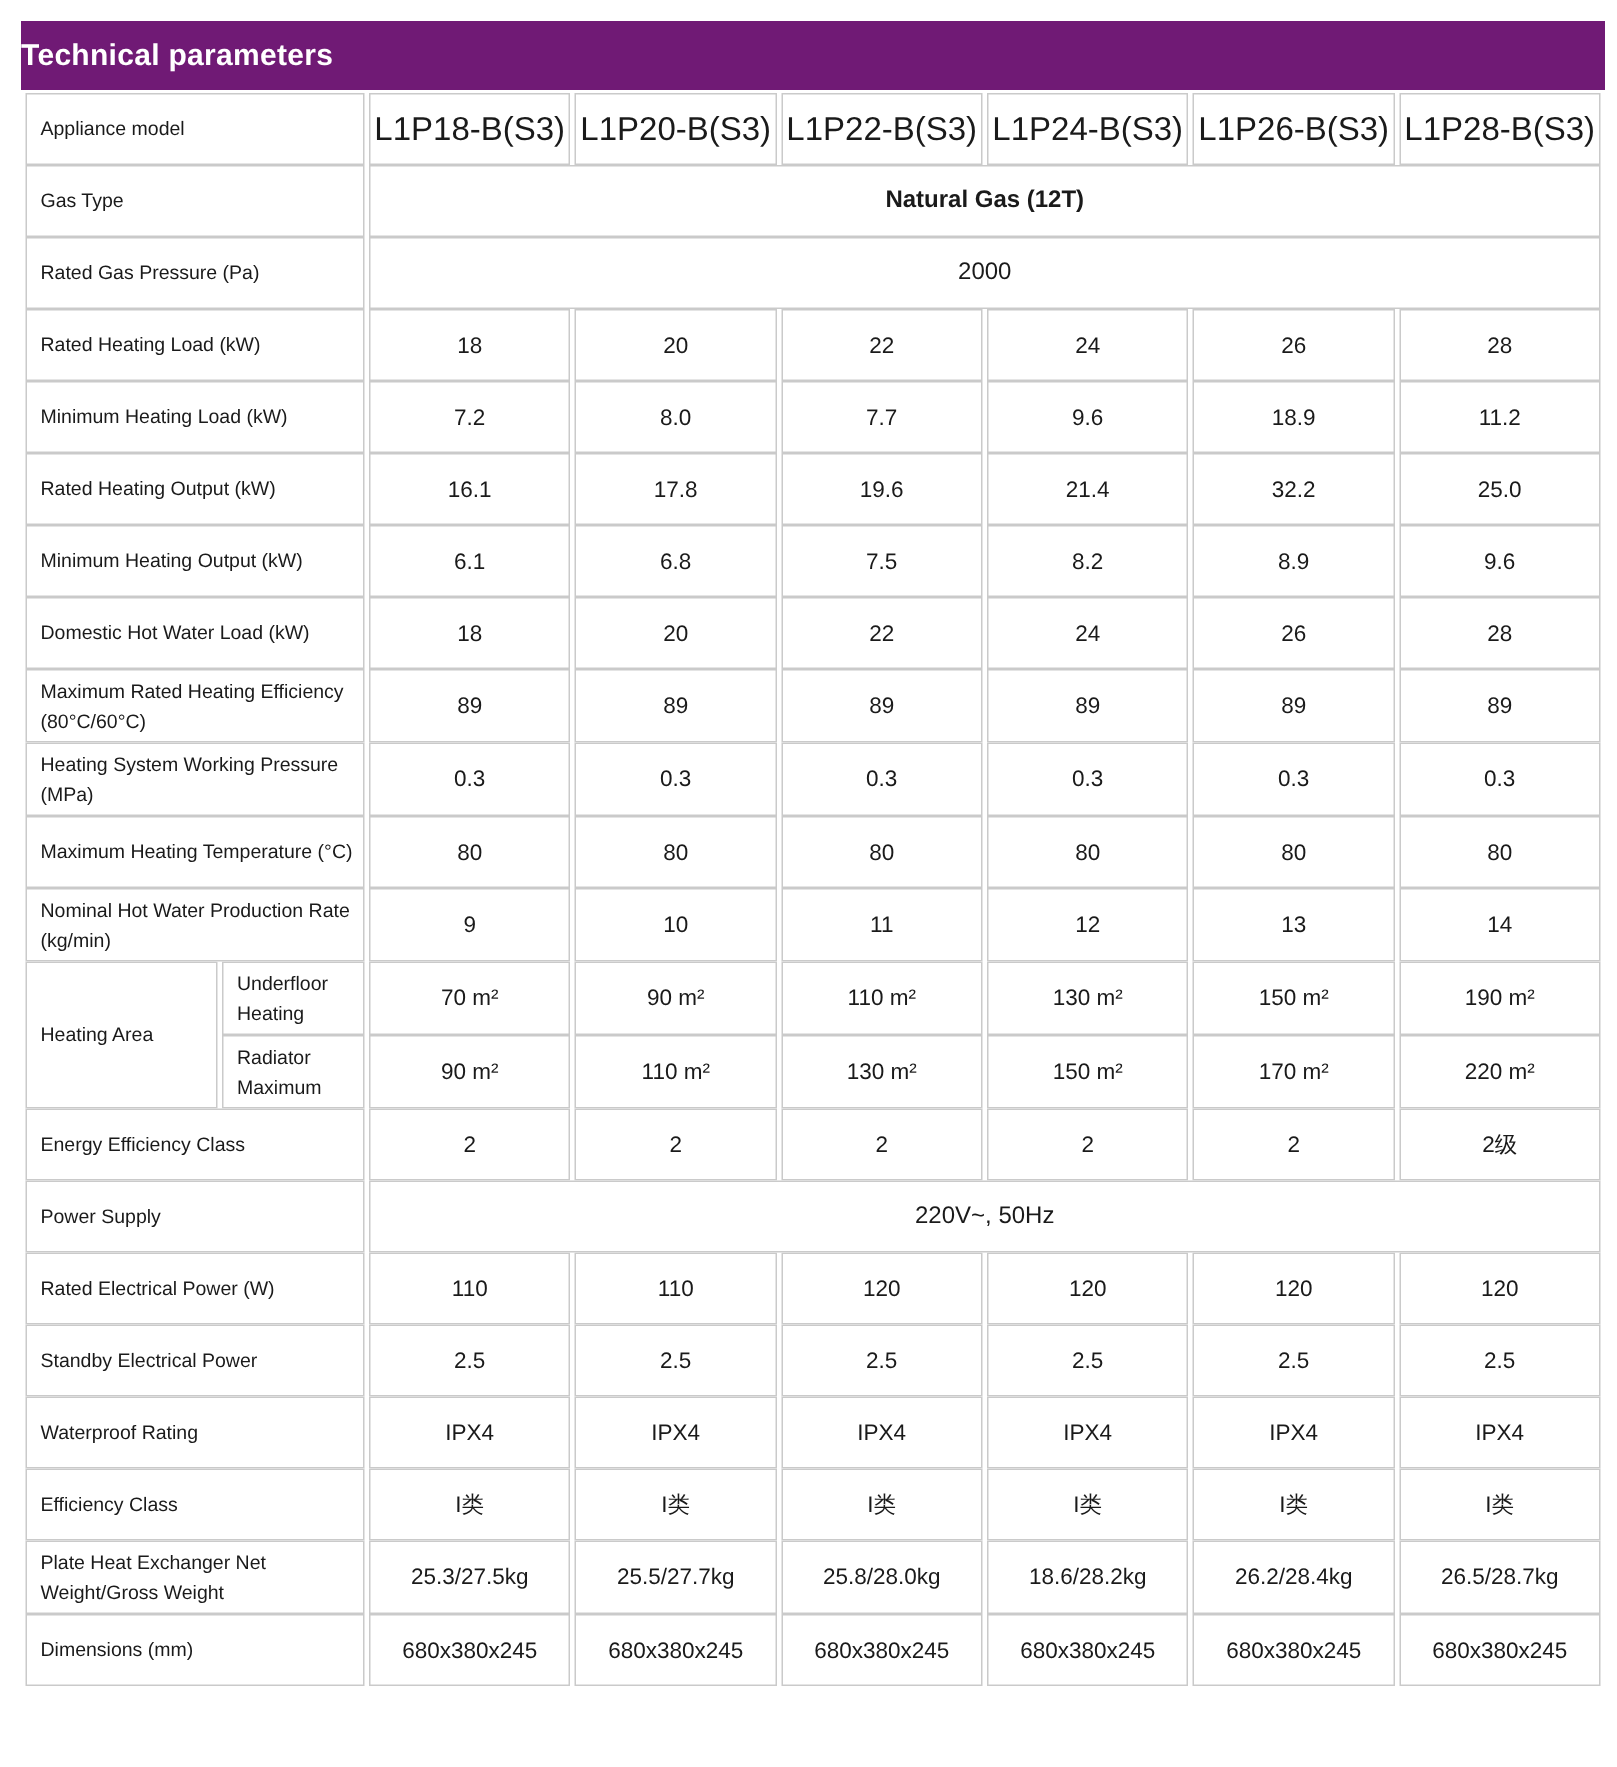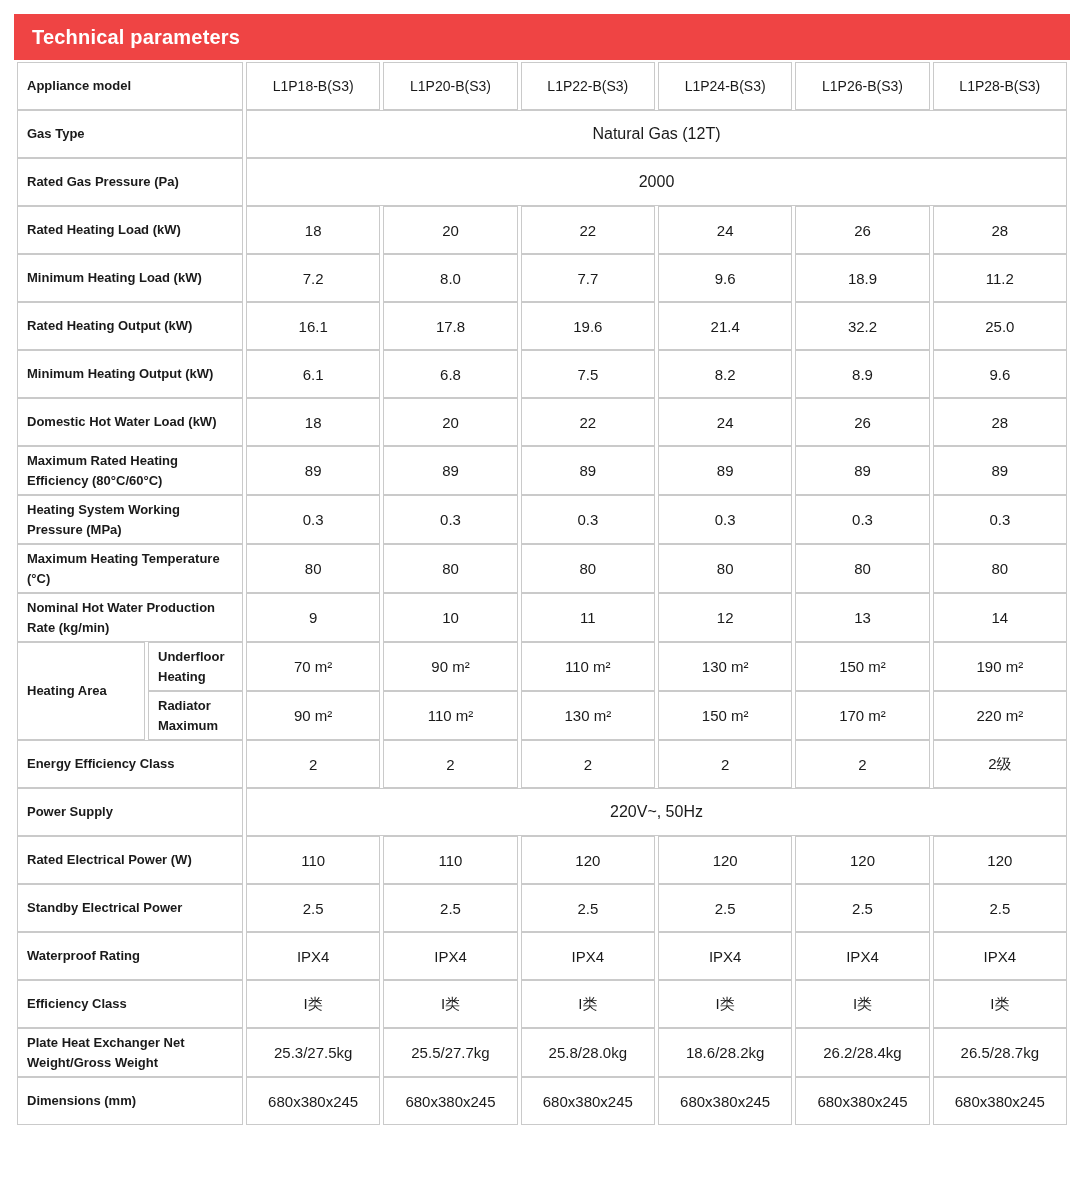--- a/index.html
+++ b/index.html
@@ -1,30 +1,30 @@
 <!DOCTYPE html>
 <html><head>
 <meta charset="utf-8">
 <style>
   html,body{margin:0;padding:0;background:#ffffff;}
   body{width:1078px;font-family:"Liberation Sans","DejaVu Sans",sans-serif;color:#1a1a1a;}
   .page{width:1078px;box-sizing:border-box;padding:14px 8px 10px 14px;}
-  .title-bar{width:1056px;height:46px;background:#ef4444;display:flex;align-items:center;
-             padding-left:18px;box-sizing:border-box;}
+  .title-bar{width:1056px;height:46px;background:#701a75;display:flex;align-items:center;
+             box-sizing:border-box;}
   .title-bar .title-text{color:#ffffff;font-size:20px;font-weight:bold;letter-spacing:.2px;}
   table.spec{border-collapse:separate;border-spacing:3px 0;width:1056px;table-layout:fixed;
              margin-top:2px;}
   td{border:1px solid #cacaca;box-sizing:border-box;height:48px;background:#fff;
      vertical-align:middle;overflow:hidden;}
-  td.label{font-size:13px;font-weight:bold;text-align:left;padding:4px 6px 4px 9px;line-height:1.5;}
+  td.label{font-size:13px;font-weight:normal;text-align:left;padding:4px 6px 4px 9px;line-height:1.5;}
   td.sublabel{}
   td.value{text-align:center;font-size:15px;padding:2px;}
-  td.model{font-size:14px;}
+  td.model{font-size:22px;}
   td.span-value{font-size:16px;}
-  td.emphasis{font-weight:normal;margin-top:24px;}
+  td.emphasis{font-weight:bold;margin-top:24px;}
 </style>
 </head>
 <body>
 
 <div class="page">
   <div class="title-bar">
     <span class="title-text">Technical parameters</span>
   </div>
   <table class="spec">
     <colgroup>

